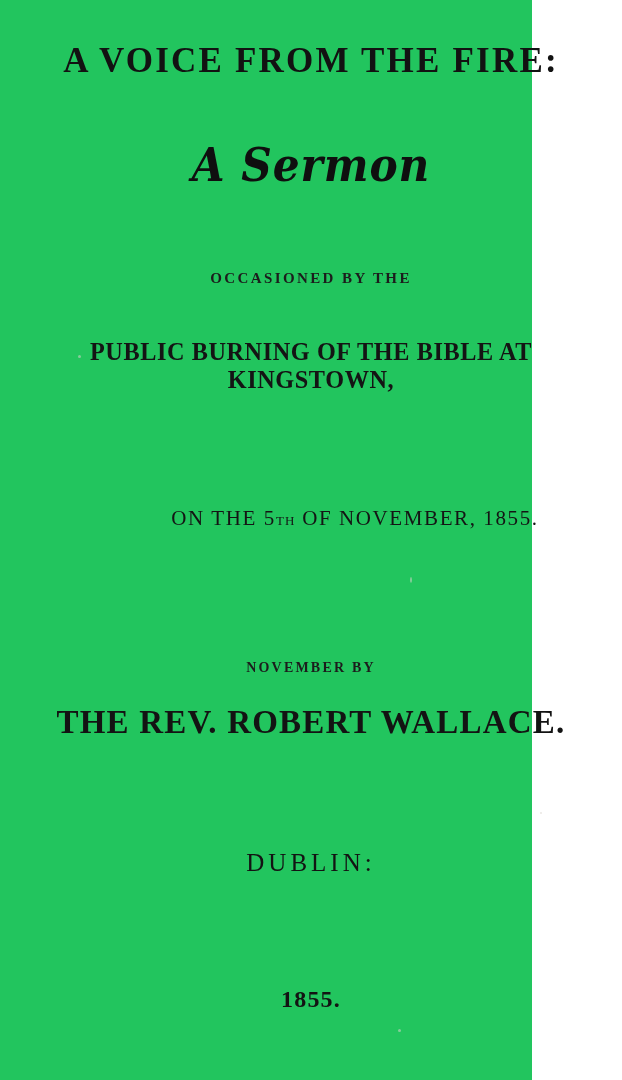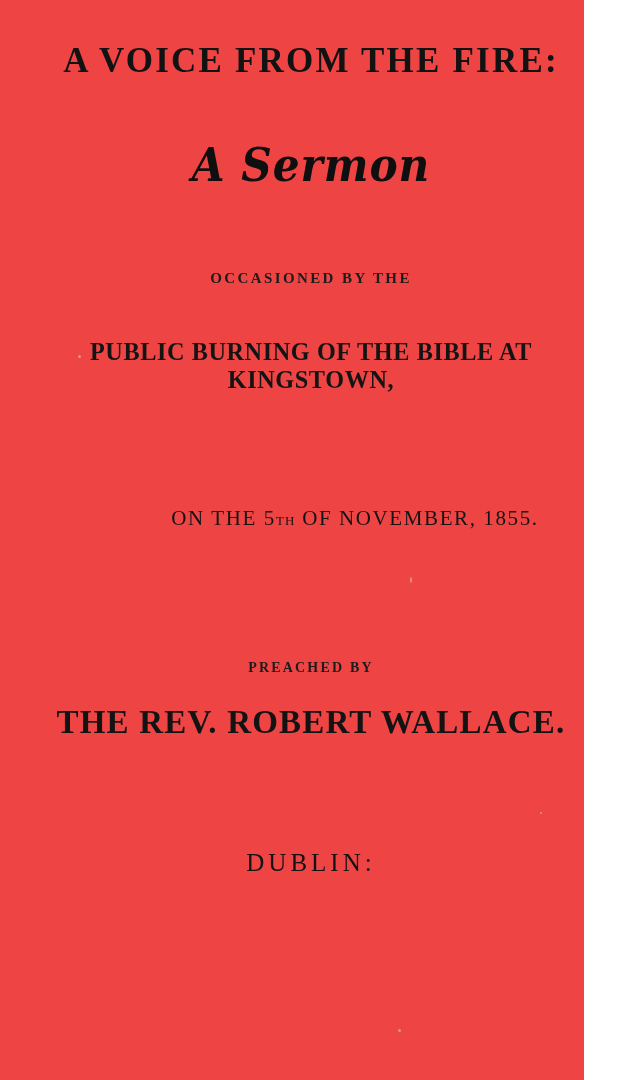--- a/index.html
+++ b/index.html
@@ -9,23 +9,23 @@
   }
   body {
     width: 622px;
     height: 1080px;
     overflow: hidden;
     font-family: "Liberation Serif", serif;
     color: #1a1a1a;
   }
   .page {
     position: relative;
-    width: 584px;
+    width: 532px;
     height: 1080px;
-    background: #ef4444;
+    background: #22c55e;
   }
   .block {
     position: absolute;
     left: 0;
     width: 622px;
     text-align: center;
     line-height: 1.1;
   }
 
   
@@ -161,21 +161,22 @@
 
   <div class="block occasioned">OCCASIONED BY THE</div>
 
   <div class="block line-public">PUBLIC BURNING OF THE BIBLE AT KINGSTOWN,</div>
 
 
   <div class="block line-on">
     <span>ON THE 5</span><span class="sup">TH</span><span> OF NOVEMBER, 1855.</span>
   </div>
 
-  <div class="block preached">PREACHED BY</div>
+  <div class="block preached">NOVEMBER BY</div>
 
   <div class="block author">THE REV. ROBERT WALLACE.</div>
 
   <div class="block imprint-city">DUBLIN:</div>
 
 
+  <div class="block imprint-year">1855.</div>
 
 </div>
 
 </body></html>

